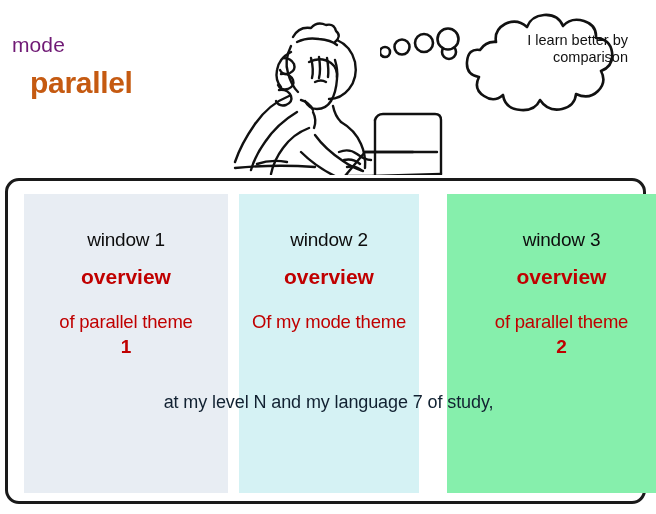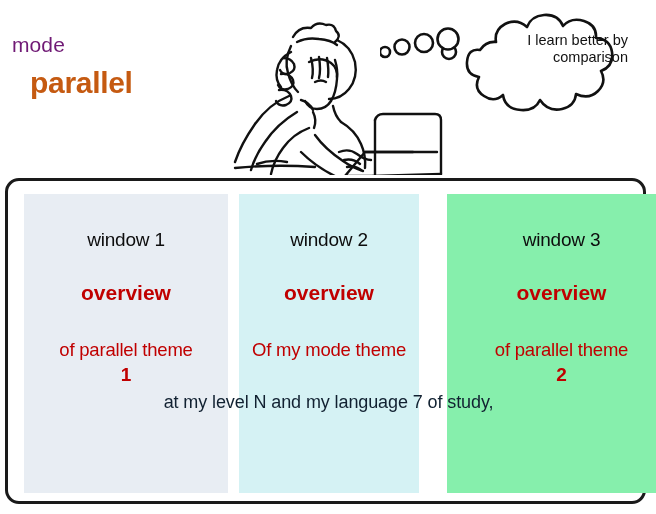--- a/index.html
+++ b/index.html
@@ -92,27 +92,27 @@
     text-align: center;
   }
   .window-title {
     margin-top: 35px;
     font-size: 19px;
     color: #0d0d0d;
     letter-spacing: -0.2px;
     text-align: center;
   }
   .overview {
-    margin-top: 30px;
+    margin-top: 14px;
     font-size: 21px;
     font-weight: bold;
     color: #c00000;
   }
   .theme-text {
-    margin-top: 32px;
+    margin-top: 20px;
     font-size: 18.5px;
     line-height: 25px;
     color: #c00000;
     letter-spacing: -0.2px;
   }
   .theme-num {
     font-weight: bold;
     display: block;
     font-size: 19px;
   }

